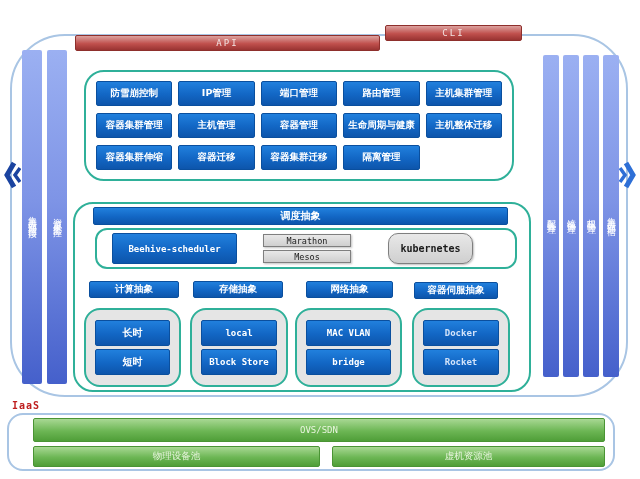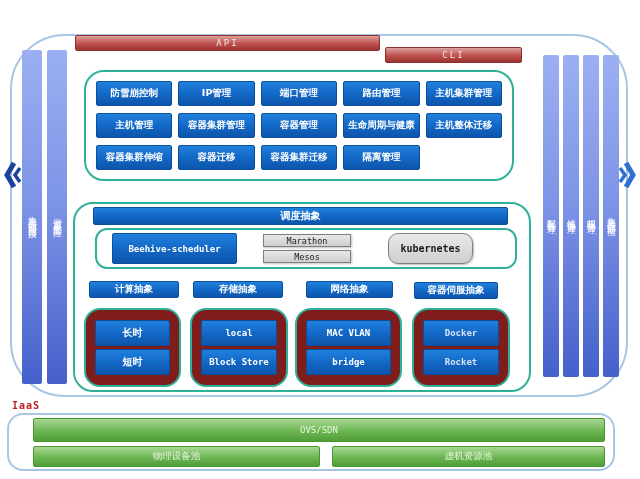--- a/index.html
+++ b/index.html
@@ -50,42 +50,42 @@
   .fn-grid .btn-blue{font-size:9.5px;}
   
   .btn-gray{
     background:linear-gradient(180deg,#e8e8e8,#cfcfcf);border:1px solid #7f7f7f;
     color:#1a1a1a;display:flex;align-items:center;justify-content:center;
     font-family:"DejaVu Sans Mono",monospace;font-size:8.5px;white-space:nowrap;
     box-shadow:1px 1px 2px rgba(0,0,0,0.25);
   }
   
   .group-box{
-    border:2px solid var(--teal,#2fb099);border-radius:16px;background:#7f1d1d;
+    border:2px solid var(--teal,#2fb099);border-radius:16px;background:#e5e5e5;
     display:flex;flex-direction:column;justify-content:space-evenly;
     padding:6px 9px;gap:0;
   }
   .group-box .btn-blue{height:24px;}
   
   .bar-green{
     background:linear-gradient(180deg,#a8d893 0%,#6cb654 55%,#4f9e38 100%);
     border:1px solid #4a9434;border-radius:2px;color:#e9f5df;
     display:flex;align-items:center;justify-content:center;font-size:9.5px;
   }
   .iaas-label{color:#bf1f1f;font-family:"DejaVu Sans Mono",monospace;
     font-size:10px;font-weight:bold;letter-spacing:1px;}
   .chev{display:block;}
 </style>
 </head>
 <body>
 
 <div class="abs frame-main"></div>
 
 <div class="abs bar-red" style="left:75px;top:35px;width:305px;">API</div>
-<div class="abs bar-red" style="left:385px;top:47px;width:137px;">CLI</div>
+<div class="abs bar-red" style="left:385px;top:25px;width:137px;">CLI</div>
 
 <div class="abs rail" style="left:22px;top:50px;width:20px;height:334px;">集群内部通信接口</div>
 <div class="abs rail" style="left:47px;top:50px;width:20px;height:334px;">资源采集监控</div>
 
 <svg class="abs chev" style="left:3px;top:160px;" width="18" height="30" viewBox="0 0 18 30">
   <path d="M11 3 L4 15 L11 27" fill="none" stroke="#1a43a0" stroke-width="5"></path>
   <path d="M17 8 L12 15 L17 22" fill="none" stroke="#1a43a0" stroke-width="3.5"></path>
 </svg>
 
 <div class="abs rail" style="left:543px;top:55px;width:16px;height:322px;">配置管理</div>
@@ -98,22 +98,22 @@
   <path d="M1 8 L6 15 L1 22" fill="none" stroke="#2e6fd6" stroke-width="3.5"></path>
 </svg>
 
 <div class="abs teal-box" style="left:84px;top:70px;width:430px;height:111px;"></div>
 <div class="abs fn-grid">
   <div class="btn-blue">防雪崩控制</div>
   <div class="btn-blue">IP管理</div>
   <div class="btn-blue">端口管理</div>
   <div class="btn-blue">路由管理</div>
   <div class="btn-blue">主机集群管理</div>
+  <div class="btn-blue">容器集群管理</div>
   <div class="btn-blue">主机管理</div>
-  <div class="btn-blue">容器集群管理</div>
   <div class="btn-blue">容器管理</div>
   <div class="btn-blue">生命周期与健康</div>
   <div class="btn-blue">主机整体迁移</div>
   <div class="btn-blue">容器集群伸缩</div>
   <div class="btn-blue">容器迁移</div>
   <div class="btn-blue">容器集群迁移</div>
   <div class="btn-blue">隔离管理</div>
 </div>
 
 <div class="abs teal-box" style="left:73px;top:202px;width:458px;height:190px;"></div>

